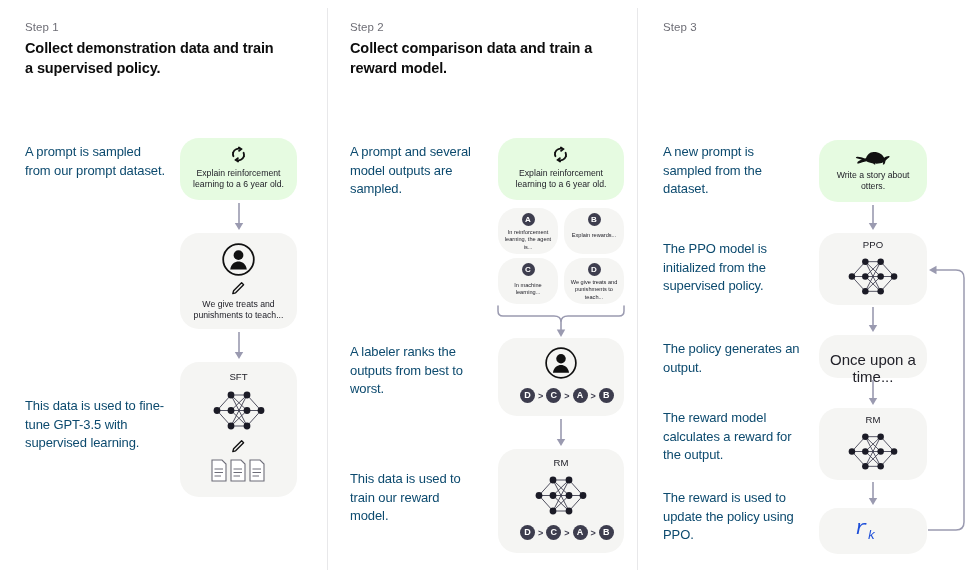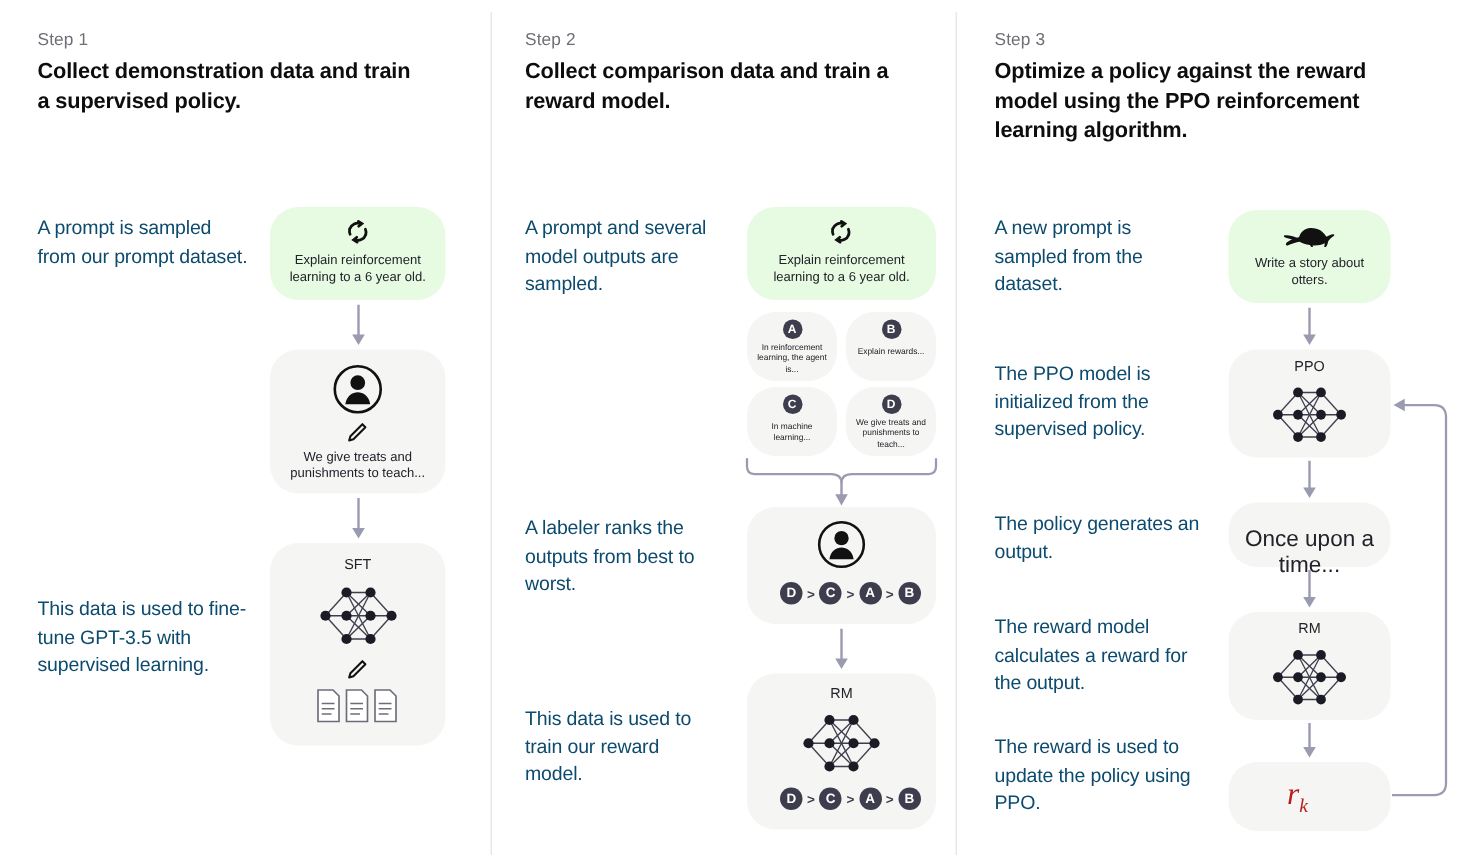--- a/index.html
+++ b/index.html
@@ -111,24 +111,24 @@
     width: 15px; height: 15px; border-radius: 50%;
     background: #3d3d4e; color: #fff;
     font-size: 9px; font-weight: bold;
     text-align: center; line-height: 15px;
   }
   .rank-gt { font-size: 9px; color: #3d3d4e; font-weight: bold; }
 
   .rk {
     position: absolute;
     left: 0; right: 16px; text-align: center;
-    font-family: Liberation Serif, serif;
+    font-family: Liberation Mono, monospace;
     font-style: italic;
     font-size: 21px;
-    color: #b91c1c;
+    color: #1d4ed8;
   }
   .rk sub { font-size: 13px; font-style: italic; }
 </style>
 </head>
 <body>
 
 <div class="board">
 
   <div class="divider d1"></div>
   <div class="divider d2"></div>
@@ -358,21 +358,20 @@
         <span class="rank-gt">&gt;</span>
         <span class="rank-pill">A</span>
         <span class="rank-gt">&gt;</span>
         <span class="rank-pill">B</span>
       </div>
     </div>
   </div>
 
   <div class="col col-3">
     <div class="step-label" style="left:25px;top:21px;">Step 3</div>
-    <div class="step-title" style="left:25px;top:39px;width:270px;">Optimize a policy against the reward model using the PPO reinforcement learning algorithm.</div>
 
     <div class="caption" style="left:25px;top:143px;width:140px;">A new prompt is sampled from the dataset.</div>
     <div class="caption" style="left:25px;top:240px;width:145px;">The PPO model is initialized from the supervised policy.</div>
     <div class="caption" style="left:25px;top:340px;width:145px;">The policy generates an output.</div>
     <div class="caption" style="left:25px;top:409px;width:145px;">The reward model calculates a reward for the output.</div>
     <div class="caption" style="left:25px;top:489px;width:145px;">The reward is used to update the policy using PPO.</div>
 
     <div class="card green" style="left:181px;top:140px;width:108px;height:62px;">
       <div class="icon" style="left:36px;top:8px;width:36px;height:18px;">
         <svg width="36" height="18" viewBox="0 0 36 18">

